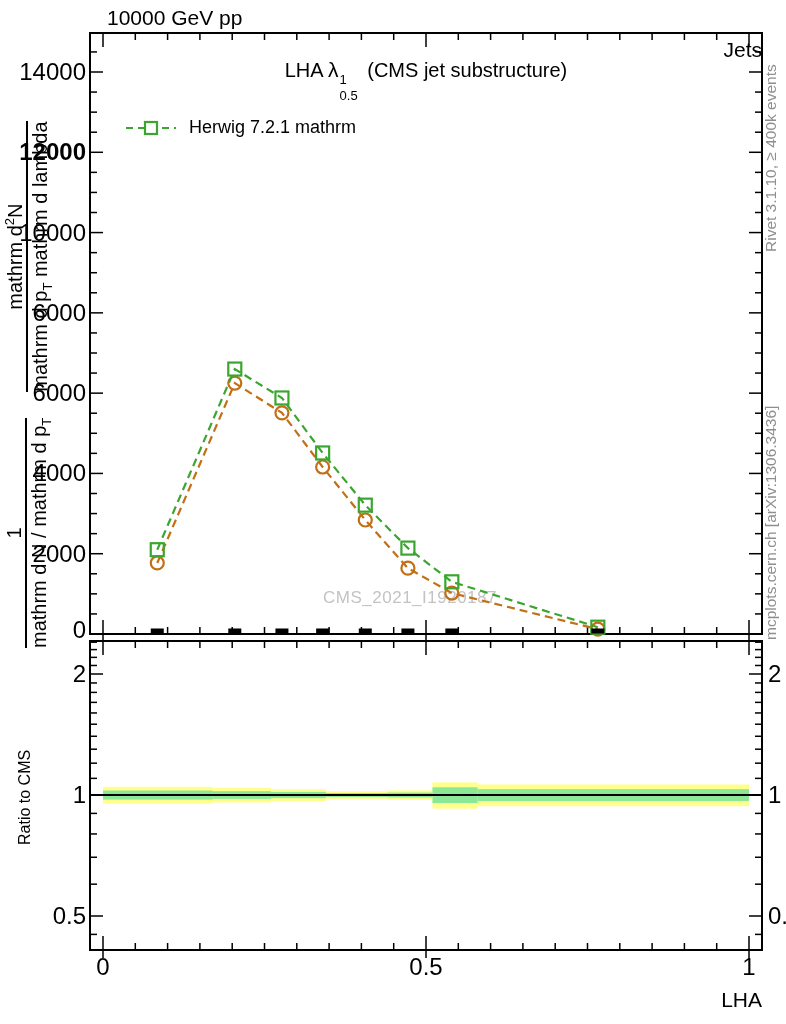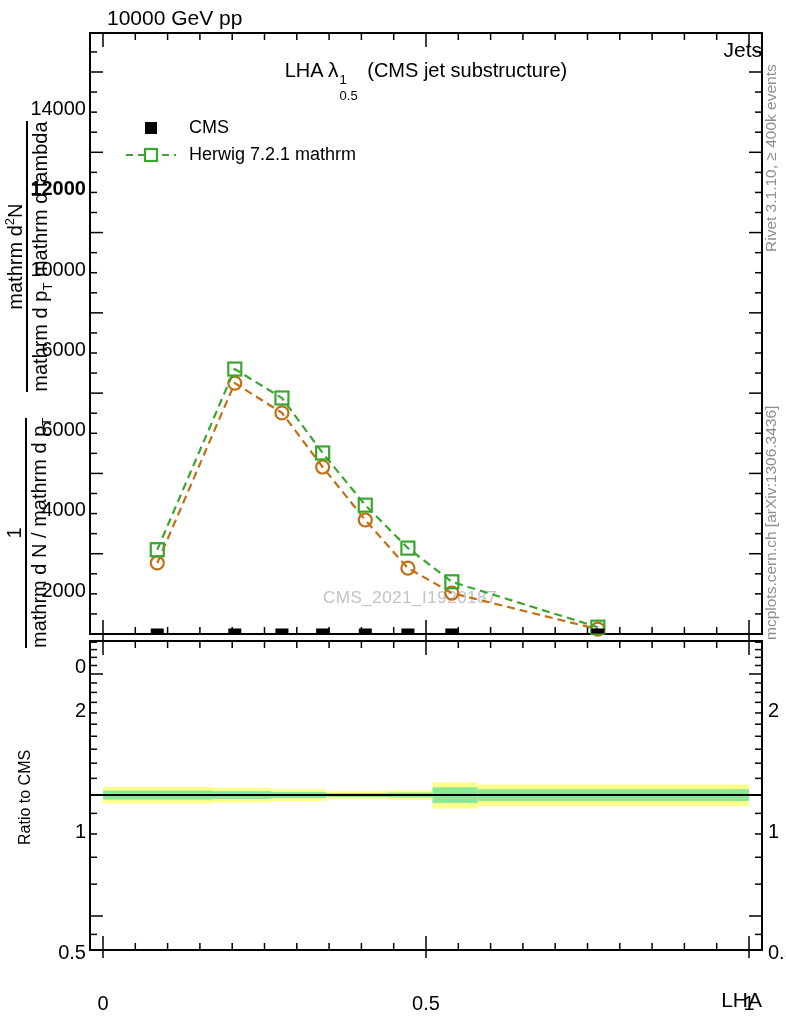--- a/index.html
+++ b/index.html
@@ -27,21 +27,21 @@
   .note-rivet{left:780px;top:234px;}
   .note-mcplots{left:780px;top:622px;}
   .ratio-ylabel{left:34px;top:827px;font-size:16px;z-index:2;}
   .ylabel{left:58px;top:590px;height:58px;font-size:20px;z-index:1;}
   .ylabel-inner{display:inline-flex;align-items:center;column-gap:26px;height:58px;}
   .frac{display:inline-flex;flex-direction:column;align-items:center;line-height:1.1;}
   .frac .den{border-top:2px solid #000;padding-top:1px;}
   .frac sub,.title sub{font-size:13px;}
   .frac sup{font-size:13px;}
   .xlabel{top:988px;right:24px;font-size:21px;z-index:2;}
-  .tl{position:absolute;font-size:20px;line-height:26px;z-index:2;margin-top:36px;}
+  .tl{position:absolute;font-size:24px;line-height:26px;z-index:2;}
   .tl.yl,.tl.rl{left:0;width:86px;text-align:right;}
   .tl.rr{left:768px;text-align:left;}
   .tl.xl{width:80px;text-align:center;top:954px;}
 </style>
 </head>
 <body>
 
 <div class="canvas">
 
   <svg id="plot-svg" width="786" height="1024">
@@ -284,26 +284,20 @@
   <div class="txt title">
     <span>LHA </span><span class="tsym">λ</span><span class="tstack">
         <span>1</span>
         <span>0.5</span>
       </span><span> (CMS jet substructure)</span>
   </div>
 
   <div class="legend">
     <div class="lrow">
       <svg width="52" height="18">
-        <rect x="20" y="3" width="12" height="12" fill="#000000"></rect>
-      </svg>
-      <span class="ltxt">CMS</span>
-    </div>
-    <div class="lrow">
-      <svg width="52" height="18">
         <line x1="1" y1="9" x2="51" y2="9" stroke-width="2.2" stroke-dasharray="7 5" stroke="#3ba62f"></line>
         <rect x="20" y="3" width="12" height="12" fill="#ffffff" stroke-width="2.2" stroke="#3ba62f"></rect>
       </svg>
       <span class="ltxt">Herwig 7.2.1 mathrm</span>
     </div>
   </div>
 
   <div class="vtext note note-rivet">Rivet 3.1.10, ≥ 400k events</div>
   <div class="vtext note note-mcplots">mcplots.cern.ch [arXiv:1306.3436]</div>
   <div class="vtext ratio-ylabel">Ratio to CMS</div>

